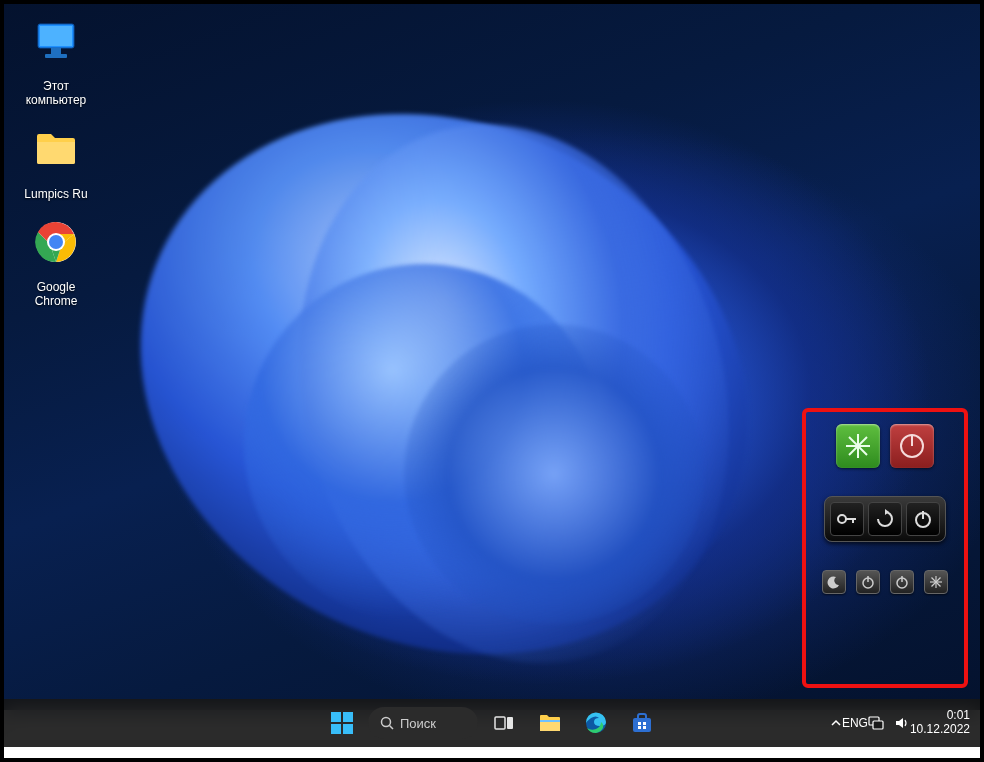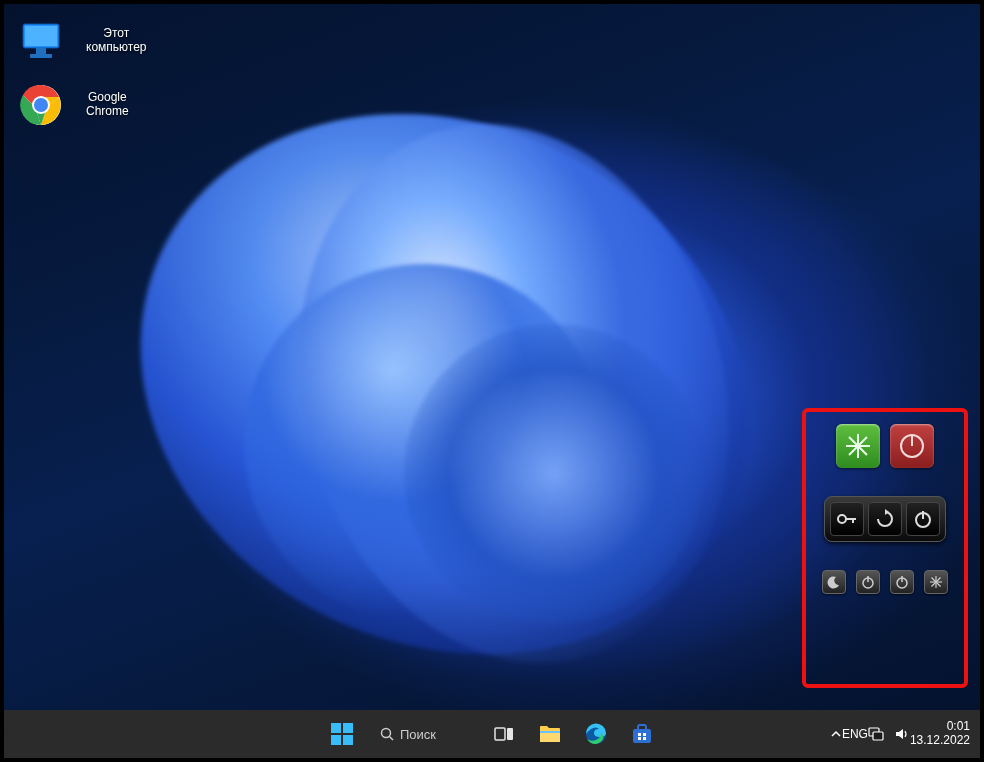--- a/index.html
+++ b/index.html
@@ -25,39 +25,39 @@
         transform: rotate(-15deg) scaleY(1.3); opacity:0.85; }
   .b3 { width:360px; height:360px; left:240px; top:260px;
         background: radial-gradient(circle at 30% 40%, #a0c8ff 0%, #3068e0 40%, transparent 75%);
         transform: rotate(40deg); opacity:0.8; }
   .b4 { width:300px; height:300px; left:400px; top:320px;
         background: radial-gradient(circle at 50% 50%, #90b8ff 0%, #2050c0 50%, transparent 80%);
         opacity:0.7; }
 
   
   .icons { position: absolute; left: 14px; top: 14px; display: flex; flex-direction: column; gap: 18px; }
-  .dicon { width: 76px; display: flex; align-items: center; gap: 22px; cursor: pointer; }
+  .dicon { width: 76px; display: flex; flex-direction: column; align-items: center; gap: 16px; cursor: pointer; }
   .dicon .glyph { width: 46px; height: 46px; display:flex; align-items:center; justify-content:center; }
   .dicon .label { color: #fff; font-size: 12px; text-align: center; text-shadow: 0 1px 2px rgba(0,0,0,0.8); line-height:1.15; }
 
   
   .hl { position:absolute; right:12px; top:404px; width:166px; height:280px; border:4px solid #e11; border-radius:6px; pointer-events:none; }
 
   
   .gadgets { position:absolute; right:22px; top:420px; width:146px; display:flex; flex-direction:column; align-items:center; gap:28px; }
   .grow { display:flex; gap:10px; justify-content:center; }
   .g-big { width:44px; height:44px; border-radius:6px; display:flex; align-items:center; justify-content:center; box-shadow: inset 0 1px 2px rgba(255,255,255,0.5), 0 1px 3px rgba(0,0,0,0.6); cursor:pointer; }
   .g-green { background: linear-gradient(#5fbf3f,#2e8b1e); }
   .g-red   { background: linear-gradient(#c04040,#8b1e1e); }
   .g-bar { background: linear-gradient(#3a3a3a,#0a0a0a); border:1px solid #555; border-radius:8px; padding:5px; display:flex; gap:4px; box-shadow: 0 2px 4px rgba(0,0,0,0.7); }
   .g-slot { width:34px; height:34px; background: linear-gradient(#222,#000); border:1px solid #444; border-radius:4px; display:flex; align-items:center; justify-content:center; color:#ddd; cursor:pointer; }
   .g-mini { width:24px; height:24px; background: linear-gradient(#555,#222); border:1px solid #666; border-radius:4px; display:flex; align-items:center; justify-content:center; color:#ccc; cursor:pointer; box-shadow:0 1px 2px rgba(0,0,0,0.6); }
 
   
-  .taskbar { position:absolute; left:0; right:0; bottom:0; height:48px; background: rgba(20,20,20,0.9); backdrop-filter: blur(10px); display:flex; align-items:center; color:#fff; }
+  .taskbar { position:absolute; left:0; right:0; bottom:11px; height:48px; background: rgba(20,20,20,0.9); backdrop-filter: blur(10px); display:flex; align-items:center; color:#fff; }
   .tb-center { position:absolute; left:50%; transform:translateX(-50%); display:flex; align-items:center; gap:6px; }
   .tb-btn { width:40px; height:40px; border-radius:4px; display:flex; align-items:center; justify-content:center; cursor:pointer; }
   .search { display:flex; align-items:center; gap:6px; width:110px; height:32px; border-radius:16px; background:#2b2b2b; padding:0 12px; font-size:13px; color:#ccc; cursor:pointer; }
   .tb-right { position:absolute; right:10px; display:flex; align-items:center; font-size:12px; }
   .tb-right .stack { display:flex; flex-direction:column; align-items:flex-end; line-height:1.15; }
   .tb-right .tray { display:flex; align-items:center; gap:10px; cursor:pointer; }
   .chev { cursor:pointer; font-size:14px; }
   .lang { cursor:pointer; }
 
   svg { display:block; }
@@ -81,20 +81,29 @@
         <rect x="7" y="8" width="32" height="20" fill="#4db2ff"></rect>
         <rect x="18" y="30" width="10" height="6" fill="#1e6fc0"></rect>
         <rect x="12" y="36" width="22" height="4" rx="1" fill="#1e6fc0"></rect>
       </svg>
     </div>
     <div class="label" style="white-space: pre-line;">Этот
 компьютер</div>
   </div>
 
 
+  <div class="dicon">
+    <div class="glyph">
+      <svg width="46" height="46" viewBox="0 0 46 46">
+        <path d="M4 14 L4 10 Q4 8 6 8 L18 8 L22 12 L40 12 Q42 12 42 14 L42 36 Q42 38 40 38 L6 38 Q4 38 4 36 Z" fill="#ffcf4b"></path>
+        <path d="M4 16 L42 16 L42 36 Q42 38 40 38 L6 38 Q4 38 4 36 Z" fill="#ffd970"></path>
+      </svg>
+    </div>
+    <div class="label">Lumpics Ru</div>
+  </div>
 
   <div class="dicon">
     <div class="glyph">
       <svg width="46" height="46" viewBox="0 0 46 46">
         <circle cx="23" cy="23" r="20" fill="#fff"></circle>
         <path d="M23 3 A20 20 0 0 1 41 15 L23 15 Z" fill="#ea4335"></path>
         <path d="M41 15 A20 20 0 0 1 23 43 L29 25 Z" fill="#fbbc05"></path>
         <path d="M23 43 A20 20 0 0 1 5 13 L17 25 Z" fill="#34a853"></path>
         <path d="M5 13 A20 20 0 0 1 23 3 L23 15 L17 25 Z" fill="#ea4335"></path>
         <path d="M41 15 L29 25 L23 15 Z" fill="#fbbc05"></path>
@@ -250,16 +259,16 @@
         <rect x="1" y="2" width="10" height="8" rx="1" fill="none" stroke="#fff" stroke-width="1.2"></rect>
         <rect x="5" y="6" width="10" height="8" rx="1" fill="#1a1a1a" stroke="#fff" stroke-width="1.2"></rect>
       </svg>
       <svg width="16" height="16" viewBox="0 0 16 16">
         <path d="M2 6 L5 6 L9 3 L9 13 L5 10 L2 10 Z" fill="#fff"></path>
         <path d="M11 5 Q13 8 11 11" fill="none" stroke="#fff" stroke-width="1.2"></path>
       </svg>
     </span>
     <div class="stack">
       <span>0:01</span>
-      <span>13.12.2022</span>
+      <span>10.12.2022</span>
     </div>
   </div>
 </div>
 
 </body></html>

